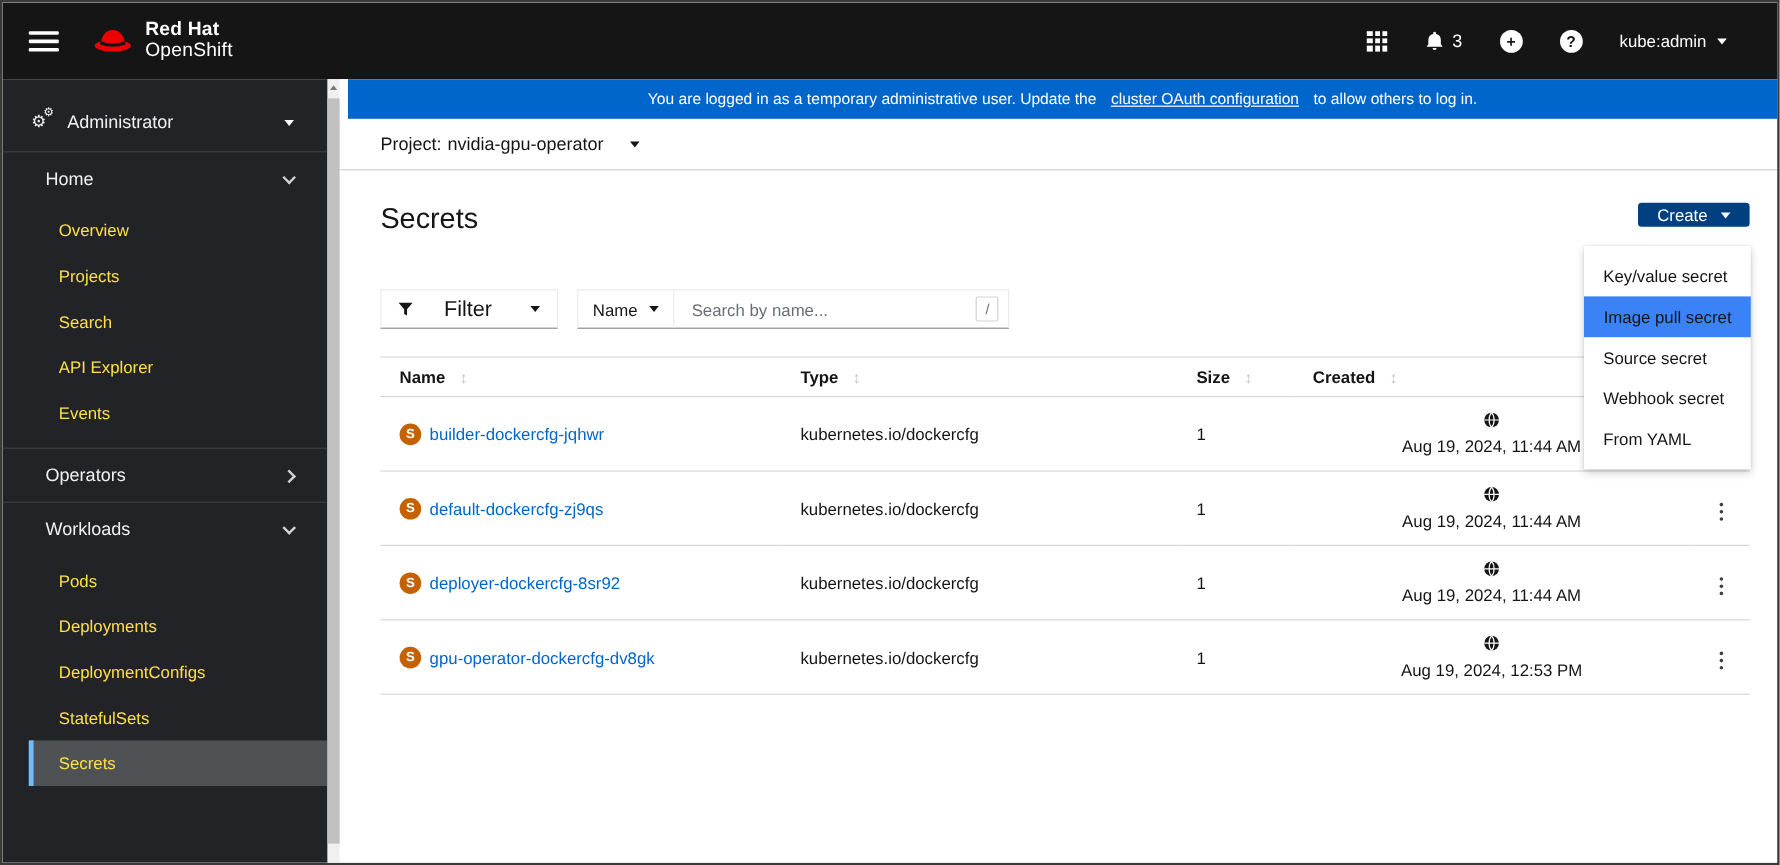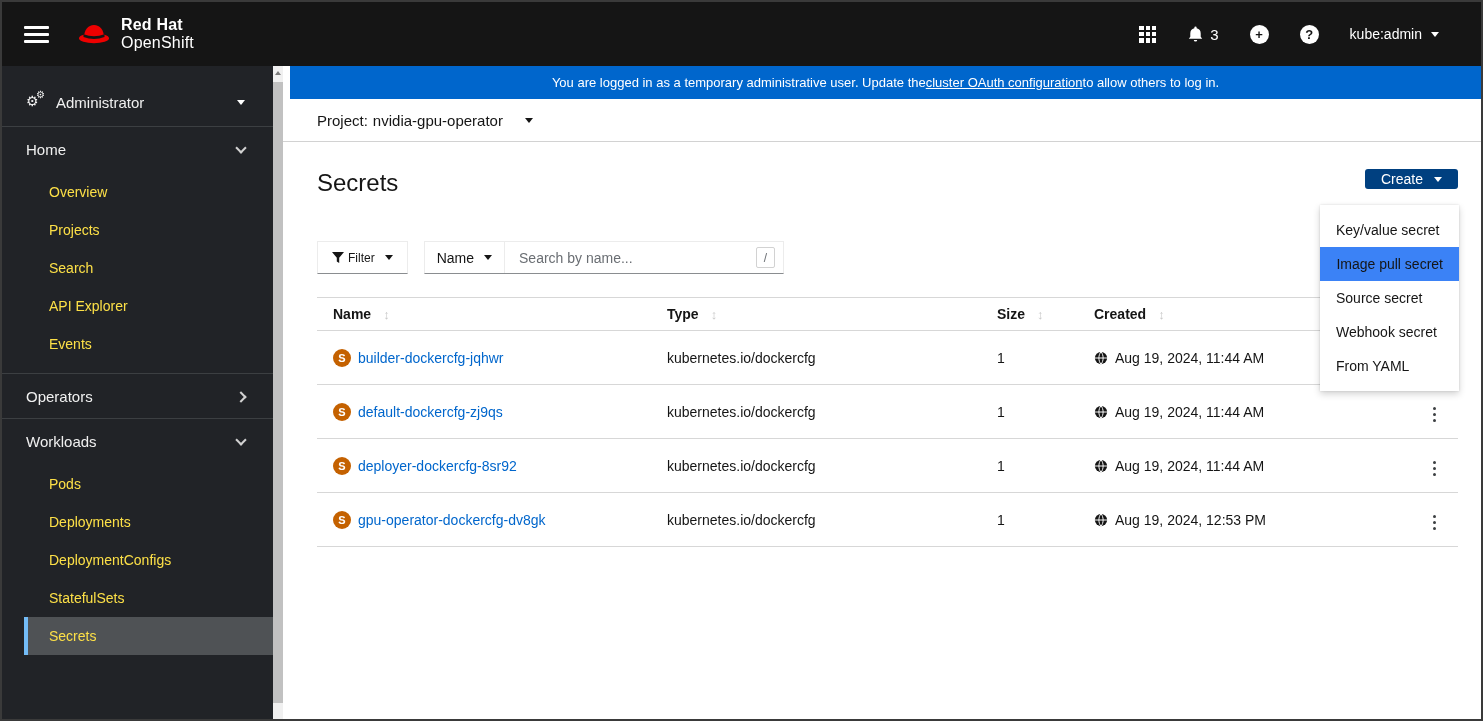--- a/index.html
+++ b/index.html
@@ -30,75 +30,75 @@
   
   .body-row { flex:1; display:flex; min-height:0; }
 
   
   .sidebar { width:271px; flex-shrink:0; background:#212327; color:#f0f0f0; font-size:14px; overflow:hidden; }
   .perspective { margin-top:12px; padding:15px 28px 15px 24px; display:flex; align-items:center; gap:10px; border-bottom:1px solid #3c3f42; cursor:pointer; font-size:15px; }
   .gears { position:relative; width:20px; height:18px; flex-shrink:0; }
   .gears .g1 { position:absolute; left:0; top:1px; font-size:14px; line-height:14px; }
   .gears .g2 { position:absolute; left:10px; top:-3px; font-size:10px; line-height:10px; }
   .perspective .caret { margin-left:auto; color:#fff; }
-  .nav-section { padding:14px 28px 13px 24px; display:flex; align-items:center; font-size:15px; cursor:pointer; }
+  .nav-section { padding:14px 28px 13px 36px; display:flex; align-items:center; font-size:15px; cursor:pointer; }
   .nav-section.bordered { border-top:1px solid #3c3f42; }
   .chev { width:8px; height:8px; border-right:2px solid #d2d2d2; border-bottom:2px solid #d2d2d2; margin-left:auto; }
   .chev.down { transform:rotate(45deg); margin-top:-4px; }
   .chev.right { transform:rotate(-45deg); }
   .subnav { list-style:none; margin:2px 0 10px 22px; padding:0; }
   .subnav li { padding:11px 0 11px 25px; cursor:pointer; color:#fde047; }
   .subnav li.current { background:#4f5255; border-left:4px solid #73bcf7; padding-left:21px; }
 
   
   .scrollstrip { width:10px; flex-shrink:0; background:#f0f0f0; position:relative; }
   .scroll-up-arrow { position:absolute; top:5px; left:2px; width:0; height:0; border-left:3px solid transparent; border-right:3px solid transparent; border-bottom:4px solid #7a7a7a; }
   .scroll-thumb { position:absolute; left:0; right:0; top:16px; bottom:16px; background:#c1c1c1; cursor:pointer; }
 
   
   .main { flex:1; min-width:0; display:flex; flex-direction:column; background:#fff; }
-  .login-banner { height:33px; margin-left:7px; flex-shrink:0; background:#0066cc; color:#fff; font-size:13px; display:flex; align-items:center; justify-content:center; gap:0; }
+  .login-banner { height:33px; margin-left:7px; flex-shrink:0; background:#0066cc; color:#fff; font-size:13px; display:flex; align-items:center; justify-content:center; gap:12px; }
   .login-banner a { color:#fff; text-decoration:underline; cursor:pointer; }
   .projectbar { height:43px; flex-shrink:0; border-bottom:1px solid #d2d2d2; display:flex; align-items:center; padding-left:34px; font-size:15px; color:#151515; }
   .projectbar .caret { margin-left:22px; color:#151515; }
   .projectbar .pname { margin-left:5px; }
   .content { flex:1; position:relative; padding:27px 23px 0 34px; }
 
   .title-row { display:flex; justify-content:space-between; align-items:flex-start; }
   h1.page-title { margin:0; font-size:24px; font-weight:400; color:#151515; }
   .create-btn { background:#004080; color:#fff; border:none; border-radius:3px; padding:0 16px; height:20px; font-size:14px; font-family:inherit; display:flex; align-items:center; gap:11px; cursor:pointer; }
   .create-btn .caret { color:#fff; }
 
   
   .create-menu { position:absolute; top:63px; right:22px; width:139px; background:#fff; padding:8px 0; z-index:20;
     box-shadow:0 3px 7px rgba(0,0,0,0.18), 0 0 2px rgba(0,0,0,0.12); }
   .create-menu .item { padding:9px 16px; font-size:14px; color:#151515; white-space:nowrap; cursor:pointer; }
   .create-menu .item.highlighted { background:#3b82f6;text-align:right; }
 
   
   .toolbar { margin-top:44px; display:flex; gap:16px; align-items:center; }
-  .filter-toggle { height:33px; display:flex; align-items:center; gap:4px; padding:0 14px; background:#fff;
-    border:1px solid #ececec; border-bottom-color:#8a8d90; font-size:12px; color:#151515; cursor:pointer; }
+  .filter-toggle { height:33px; display:flex; align-items:center; gap:26px; padding:0 14px; background:#fff;
+    border:1px solid #ececec; border-bottom-color:#8a8d90; font-size:18px; color:#151515; cursor:pointer; }
   .filter-toggle .caret { color:#151515; margin-left:6px; }
   .search-group { height:33px; display:flex; align-items:stretch; border:1px solid #ececec; border-bottom-color:#8a8d90; }
   .name-toggle { display:flex; align-items:center; gap:10px; padding:0 12px; border-right:1px solid #ececec; font-size:14px; color:#151515; cursor:pointer; }
   .search-box { display:flex; align-items:center; width:278px; padding:0 8px 0 12px; }
   .search-box input { border:none; outline:none; flex:1; min-width:0; font-size:14px; font-family:inherit; color:#151515; }
   .search-box input::placeholder { color:#6a6e73; }
   .kbd { border:1px solid #d2d2d2; border-radius:2px; color:#6a6e73; font-size:12px; width:19px; height:21px; display:flex; align-items:center; justify-content:center; flex-shrink:0; }
 
   
   table.secrets-table { margin-top:23px; width:100%; border-collapse:collapse; font-size:14px; color:#151515; }
   .secrets-table th { text-align:left; font-weight:700; padding:8px 16px; border-top:1px solid #d7d7d7; border-bottom:1px solid #d7d7d7; cursor:pointer; }
   .secrets-table td { padding:12px 16px; border-bottom:1px solid #d7d7d7; vertical-align:middle; }
   .sort-glyph { color:#c8c8c8; margin-left:12px; font-size:13px; font-weight:400; }
   .name-cell { display:flex; align-items:center; }
   .s-badge { width:18px; height:18px; border-radius:50%; background:#c46100; color:#fff; font-size:11px; font-weight:700; display:inline-flex; align-items:center; justify-content:center; margin-right:7px; flex-shrink:0; }
   a.res-link { color:#0066cc; text-decoration:none; cursor:pointer; }
-  .created-cell { display:flex; align-items:center; gap:7px; }
+  .created-cell { display:flex; align-items:center; gap:7px;flex-direction:column; }
   .kebab { display:inline-flex; flex-direction:column; gap:3px; padding:4px 6px; cursor:pointer; }
   .kebab i { width:3px; height:3px; border-radius:50%; background:#3c3f42; }
   .kebab-cell { text-align:right; }
 </style>
 </head>
 <body>
 
 <div id="app-frame">
 
   <header class="masthead">

